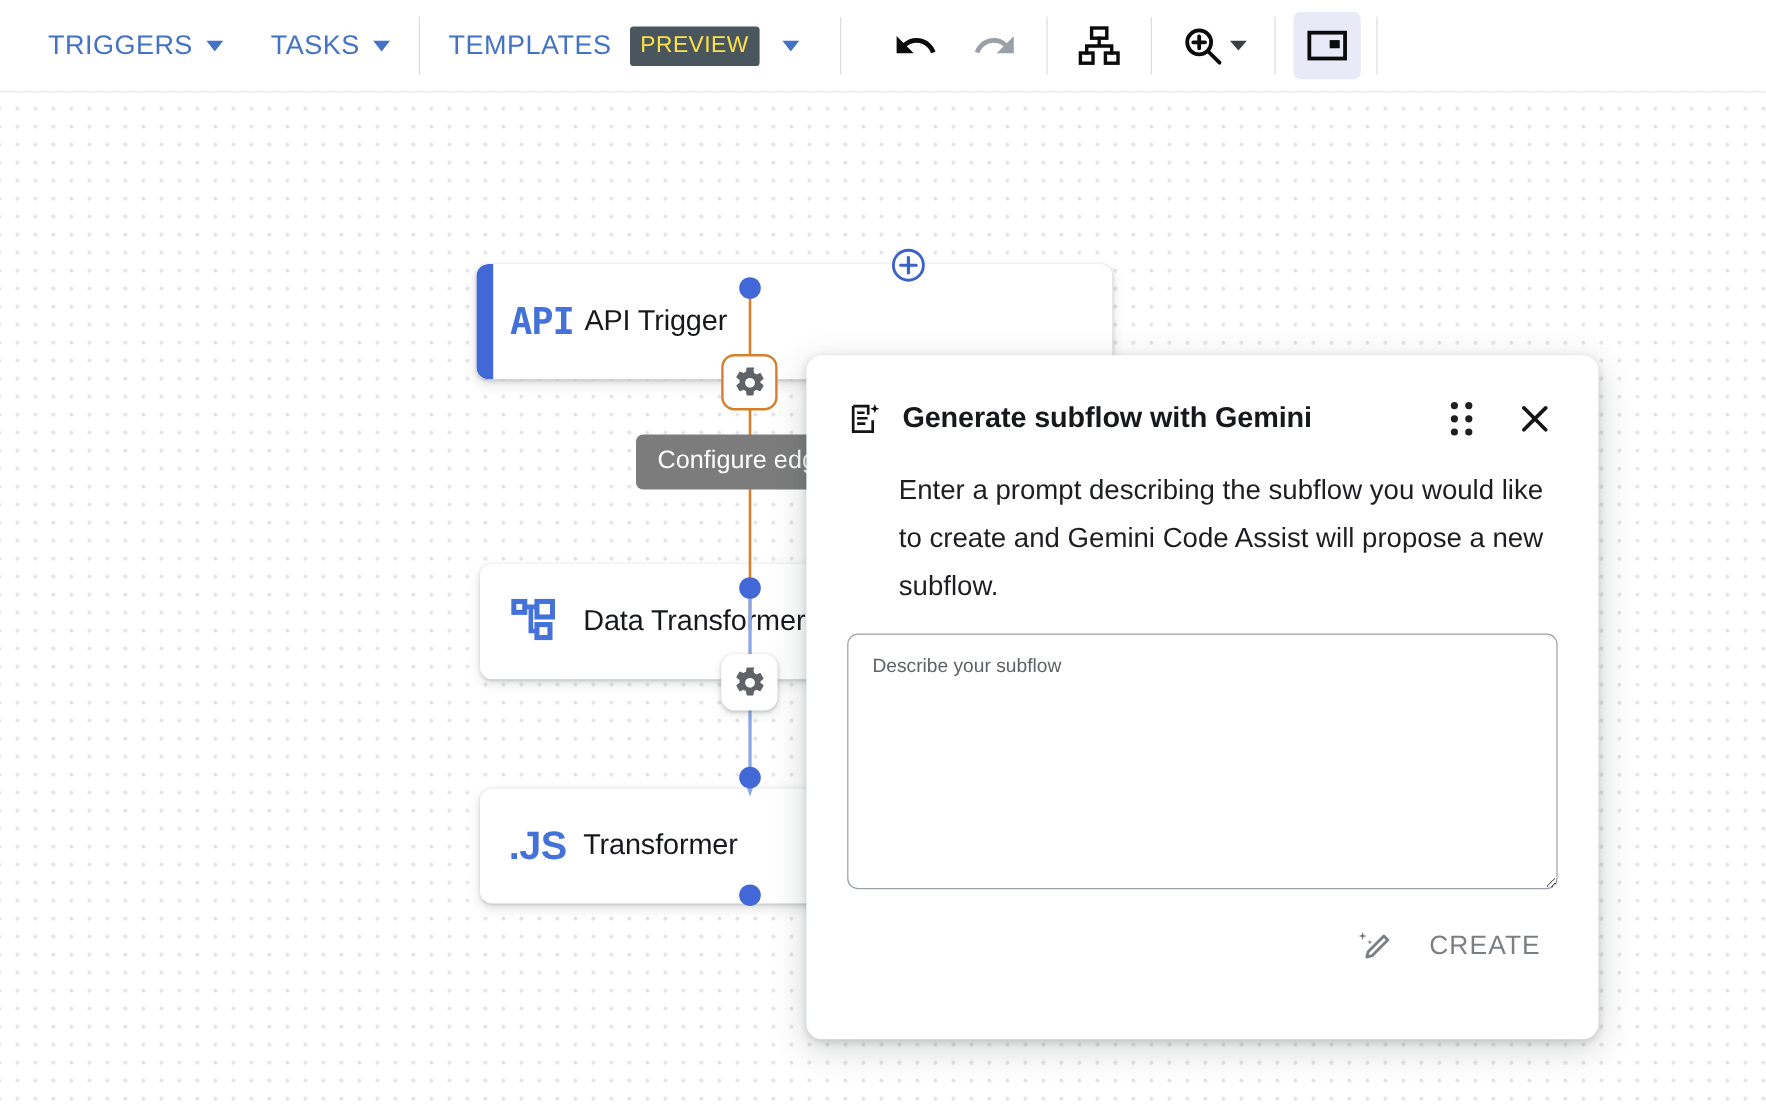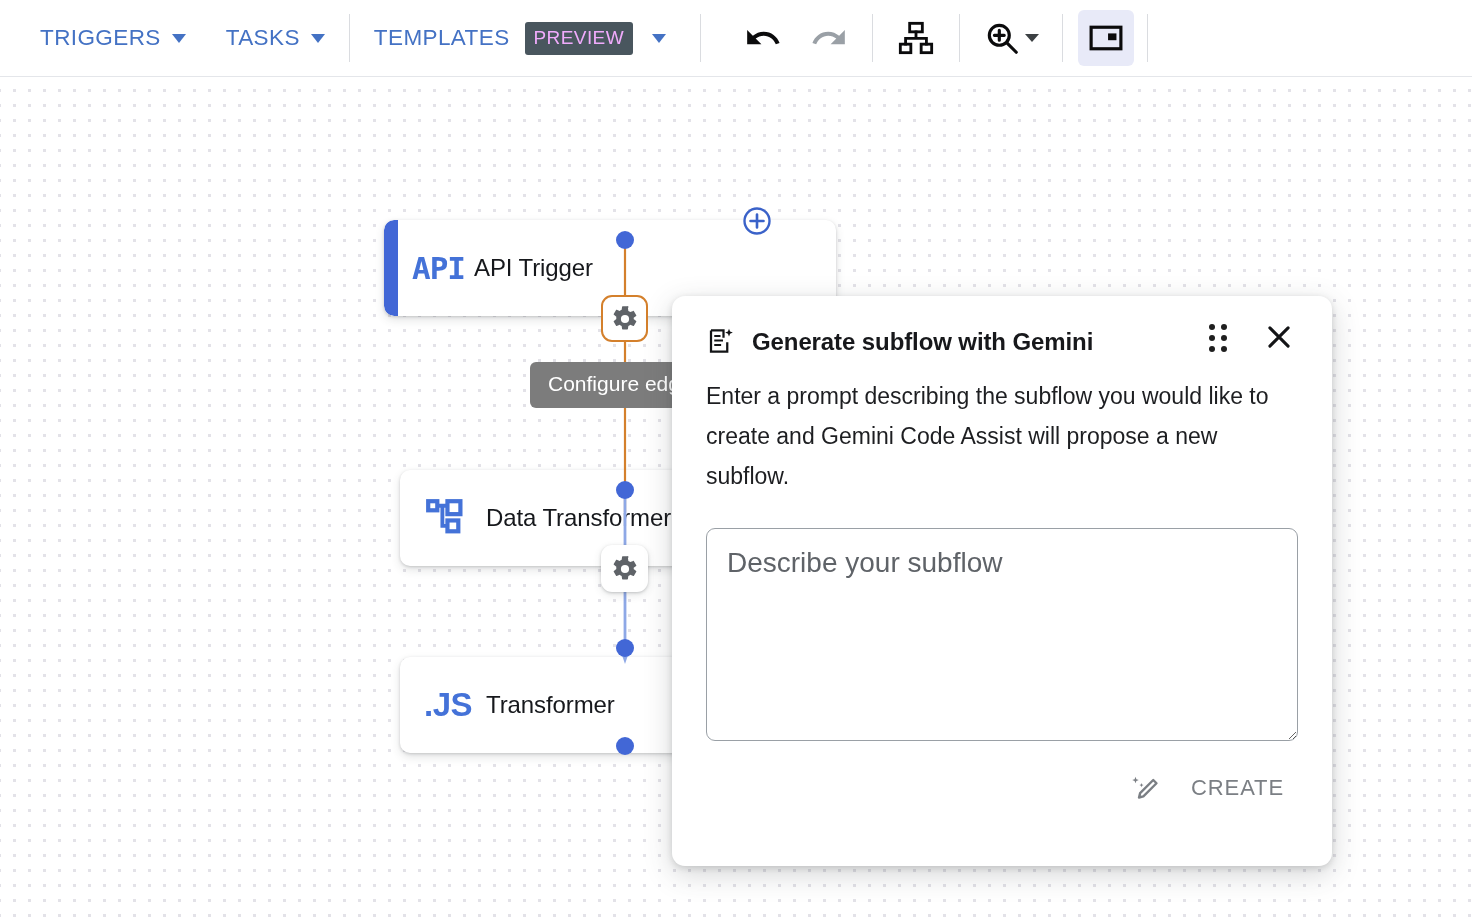--- a/index.html
+++ b/index.html
@@ -39,21 +39,21 @@
     color: #4472c4; font-size: 22.5px; font-weight: 500;
     letter-spacing: 0.4px; white-space: nowrap;
   }
   .caret {
     width: 0; height: 0;
     border-left: 7.5px solid transparent;
     border-right: 7.5px solid transparent;
     border-top: 9px solid #4472c4;
   }
   .preview-badge {
-    background: #49565e; color: #f0abfc;
+    background: #49565e; color: #fde047;
     font-size: 19px; font-weight: 400; letter-spacing: 0.4px;
     padding: 5px 9px 6px; border-radius: 3px;
     margin-left: 4px;
   }
   .icon-btn {
     width: 56px; height: 56px;
     display: flex; align-items: center; justify-content: center;
     border-radius: 6px; cursor: pointer;
     background: transparent; border: none; margin: 0 5px;
   }
@@ -147,52 +147,52 @@
     position: absolute; z-index: 50;
     left: 672px; top: 296px;
     width: 660px; height: 570px;
     background: #ffffff;
     border-radius: 13px;
     box-shadow: 0 2px 6px rgba(60,64,67,.18), 0 8px 28px rgba(60,64,67,.22);
     padding: 0 34px;
     display: flex; flex-direction: column;
   }
   .dlg-header {
-    display: flex; align-items: flex-end;
-    padding-top: 22px; gap: 16px;
+    display: flex; align-items: center;
+    padding-top: 34px; gap: 16px;
   }
   .dlg-title {
     font-size: 24px; font-weight: 700; color: #17181b;
     letter-spacing: -0.1px; flex: 1;
   }
   .dlg-drag {
     display: grid; grid-template-columns: repeat(2, 7px);
     grid-gap: 5px; cursor: move; padding: 4px;
   }
   .dlg-drag i {
     width: 6px; height: 6px; border-radius: 50%;
     background: #1f1f1f; display: block;
   }
   .dlg-close {
     width: 38px; height: 38px; margin-left: 12px;
     display: flex; align-items: center; justify-content: center;
     cursor: pointer; border-radius: 50%;
   }
   .dlg-body {
     font-size: 23px; line-height: 40px;
-    color: #1d1e21; margin-top: 20px;
+    color: #1d1e21; margin-top: 20px; margin-left: 43px;
   }
   .dlg-textarea {
-    margin-top: 32px;
+    margin-top: 20px;
     width: 100%; height: 213px;
     border: 1.4px solid #9aa0a6;
     border-radius: 9px;
     padding: 18px 20px;
     font-family: "Liberation Sans", sans-serif;
-    font-size: 28px; color: #202124;
+    font-size: 16px; color: #202124;
     resize: vertical; outline: none;
     background: #ffffff;
   }
   .dlg-textarea::placeholder { color: #5f6368; }
   .dlg-actions {
     margin-top: 22px; display: flex; justify-content: flex-end;
     align-items: center;
   }
   .create-btn {
     display: flex; align-items: center; gap: 14px;
@@ -293,21 +293,21 @@
 
     <svg class="edge-line" style="left:600px; top:155px; width:50px; height:290px;">
       <path d="M25 8 L25 280" stroke="#d4802c" stroke-width="2.2" fill="none"></path>
     </svg>
 
     <svg class="edge-line" style="left:600px; top:405px; width:50px; height:200px;">
       <path d="M25 8 L25 167" stroke="#8ea8e6" stroke-width="2.8" fill="none"></path>
       <path d="M25 182 L17.5 160 L32.5 160 Z" fill="#8ea8e6"></path>
     </svg>
 
-    <div class="node" style="left:384px; top:143px; width:452px; height:96px;">
+    <div class="node" style="left:397px; top:143px; width:530px; height:96px;">
       <div class="node-accent"></div>
       <div class="node-icon" style="margin-left:28px">
         <span class="node-icon-api">API</span>
       </div>
       <div class="node-title">API Trigger</div>
     </div>
     <div class="dot" style="left:616px; top:154px;"></div>
 
     <div class="plus-btn" style="left:742px; top:129px;">
       <svg width="30" height="30" viewBox="0 0 24 24">

